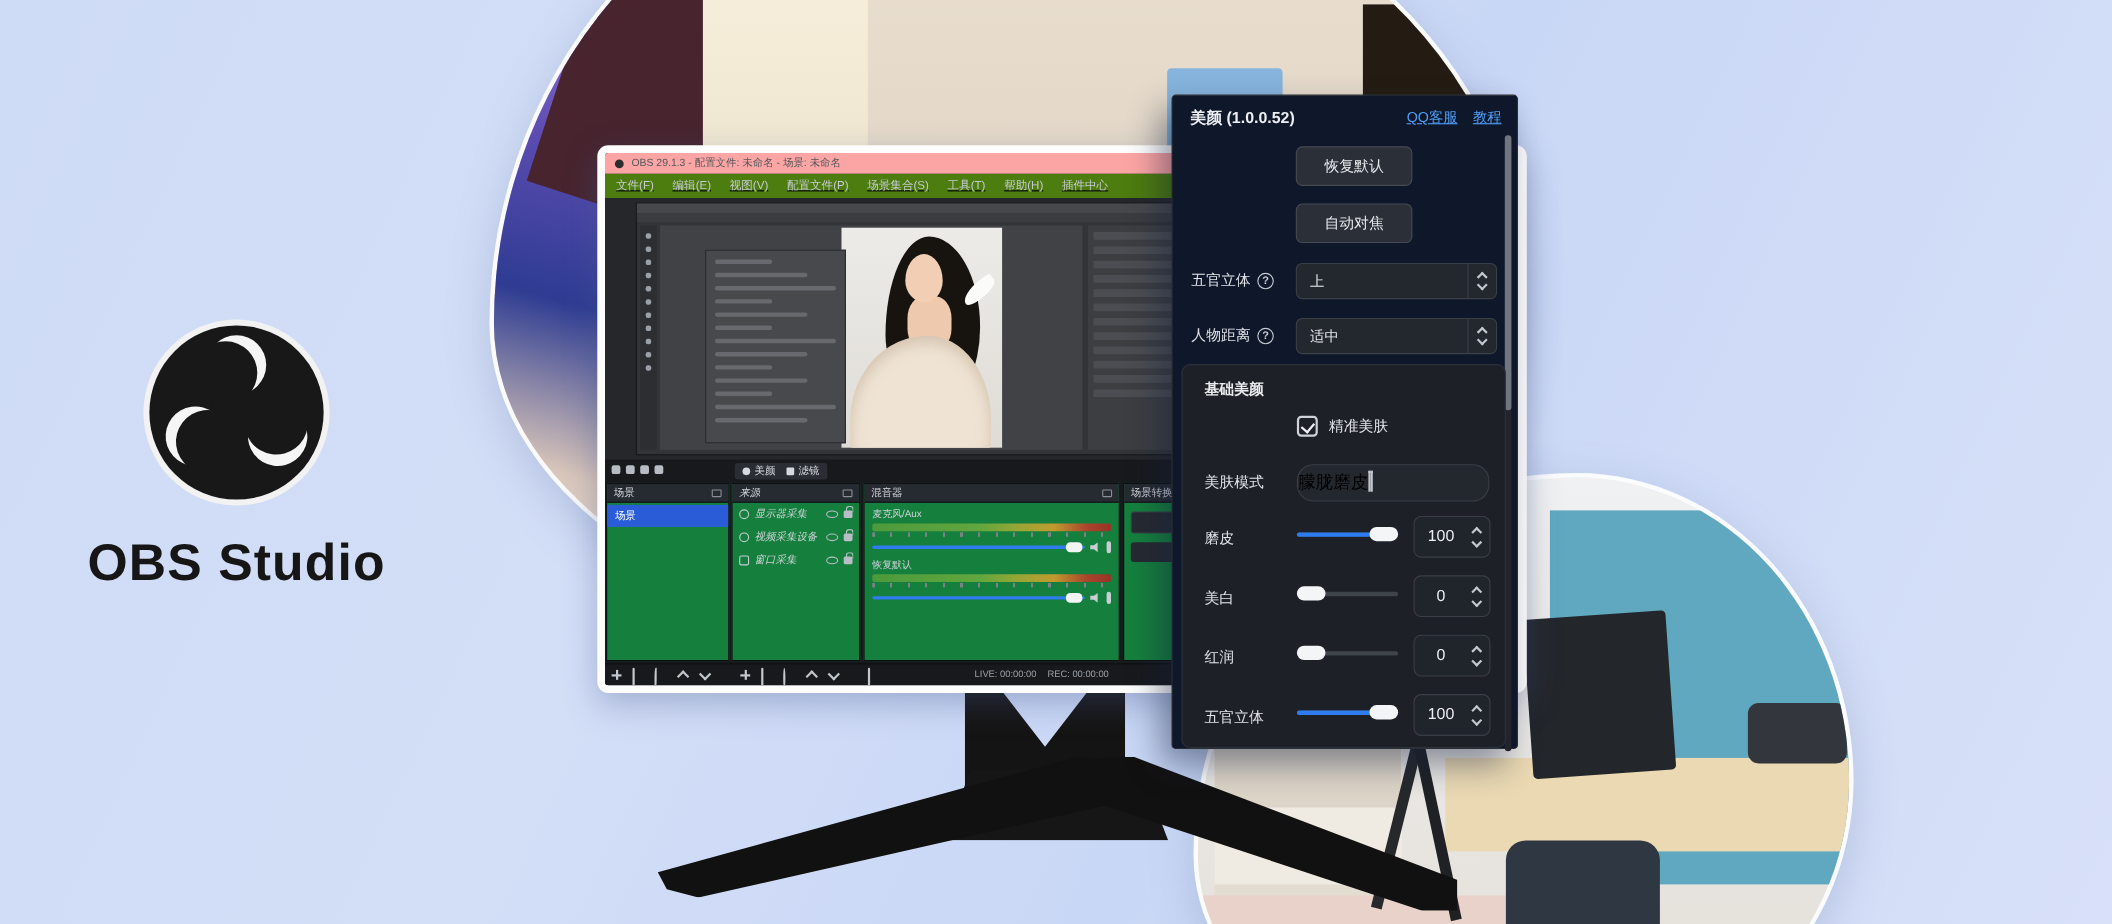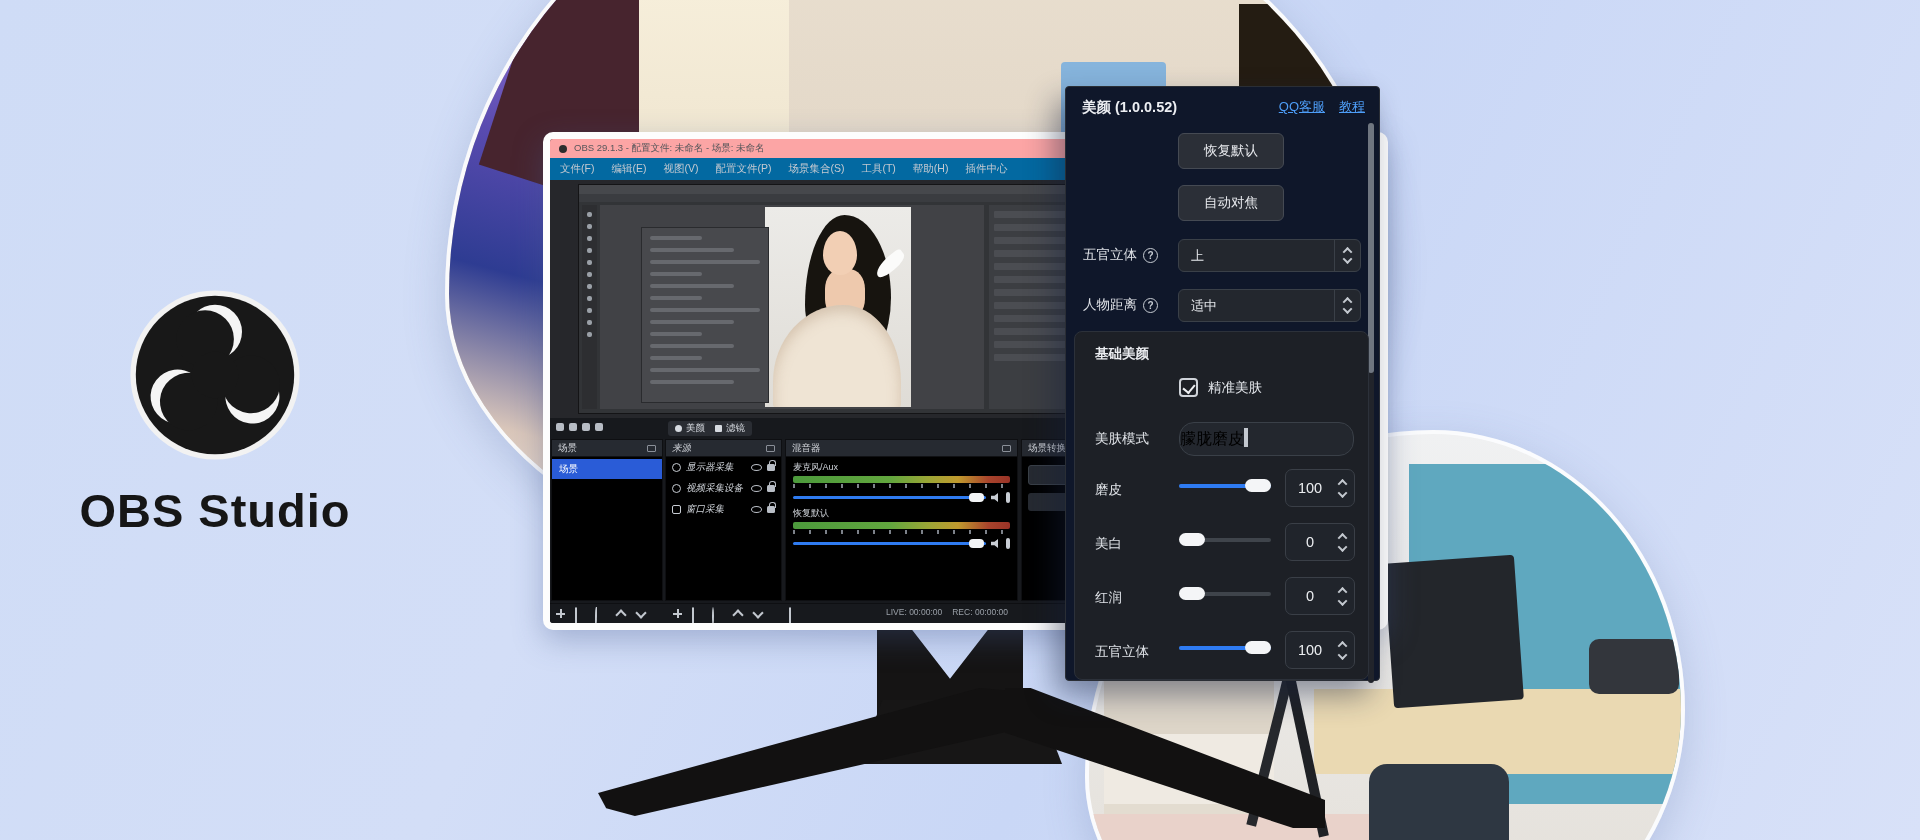--- a/index.html
+++ b/index.html
@@ -38,22 +38,22 @@
   #stand-leg-right { left:1005px; top:688px; width:320px; height:140px; z-index:3; background:#121111;
                clip-path:polygon(0 0,8% 0,100% 80%,100% 100%,90% 100%,0 32%); }
 
   
   #obs-window { left:550px; top:139px; width:830px; height:484px; z-index:5;
                 background:#1a1c21; overflow:hidden; border-radius:3px; }
   #win-titlebar { left:0; top:0; width:100%; height:19px; background:#fca5a5;
                   display:flex; align-items:center; padding-left:9px; gap:7px; }
   .win-dot { width:8px; height:8px; border-radius:50%; background:#2d2d2d; }
   #win-title { font-size:9.5px; color:#55565a; white-space:nowrap; }
-  #menu-bar { left:0; top:19px; width:100%; height:22px; background:#0369a1;
-              display:flex; align-items:center; padding-left:10px; gap:17px; }
+  #menu-bar { left:0; top:19px; width:100%; height:22px; background:#4d7c0f;
+              display:flex; align-items:center; padding-left:10px; gap:17px;text-decoration:underline; }
   .menu-item { font-size:10.5px; color:#c6cad1; white-space:nowrap; }
 
   
   #ps-area { left:0; top:41px; width:100%; height:238px; background:#26272b; }
   #ps-win { position:absolute; left:28px; top:4px; width:780px; height:230px;
             background:#323437; border:1px solid #141416; }
   #ps-topbar { position:absolute; left:0; top:0; width:100%; height:9px; background:#46484c; }
   #ps-optbar { position:absolute; left:0; top:9px; width:100%; height:8px; background:#3a3c40; }
   #ps-tools { position:absolute; left:3px; top:20px; width:15px; height:204px; background:#2d2e31; }
   .tool-dot { width:5px; height:5px; border-radius:2px; background:#9aa0a7; margin:7px auto 0; }
@@ -78,21 +78,21 @@
   .psr-row { height:7px; background:#4b4d52; margin:6px 5px 0; border-radius:1px; }
 
   
   #docks { left:0; top:279px; width:100%; height:205px; background:#17191d; }
   #dock-tabrow { position:absolute; left:0; top:0; width:100%; height:19px; }
   .mini-ico { position:absolute; top:5px; width:8px; height:8px; border-radius:2px; background:#b7bcc4; }
   .dock-tab { position:absolute; top:3px; height:15px; background:#2a2d33; border-radius:3px;
               display:flex; align-items:center; gap:4px; padding:0 7px; }
   .dock-tab .t-ico { width:7px; height:7px; border-radius:50%; background:#d6dae0; }
   .dock-tab .t-lbl { font-size:9.5px; color:#d6dae0; }
-  .panel { position:absolute; top:21px; height:162px; background:#000000; border:1px solid #0e0f12; }
+  .panel { position:absolute; top:21px; height:162px; background:#15803d; border:1px solid #0e0f12; }
   .panel-hd { height:17px; background:#262a31; display:flex; align-items:center;
               justify-content:space-between; padding:0 6px; border-bottom:1px solid #101114; }
   .panel-hd .p-title { font-size:9.5px; color:#d2d5db; white-space:nowrap; overflow:hidden; }
   .p-collapse { width:9px; height:7px; border:1px solid #8a8f98; border-radius:1px; }
   .scene-row { margin-top:2px; height:20px; background:#2a5cd7; display:flex; align-items:center;
                padding-left:7px; }
   .scene-row span { font-size:9.5px; color:#fff; }
   .src-row { height:21px; display:flex; align-items:center; padding:0 6px; gap:5px; }
   .src-ico { width:9px; height:9px; border:1.5px solid #c7ccd3; border-radius:2px; flex:none; }
   .src-ico.round { border-radius:50%; }

